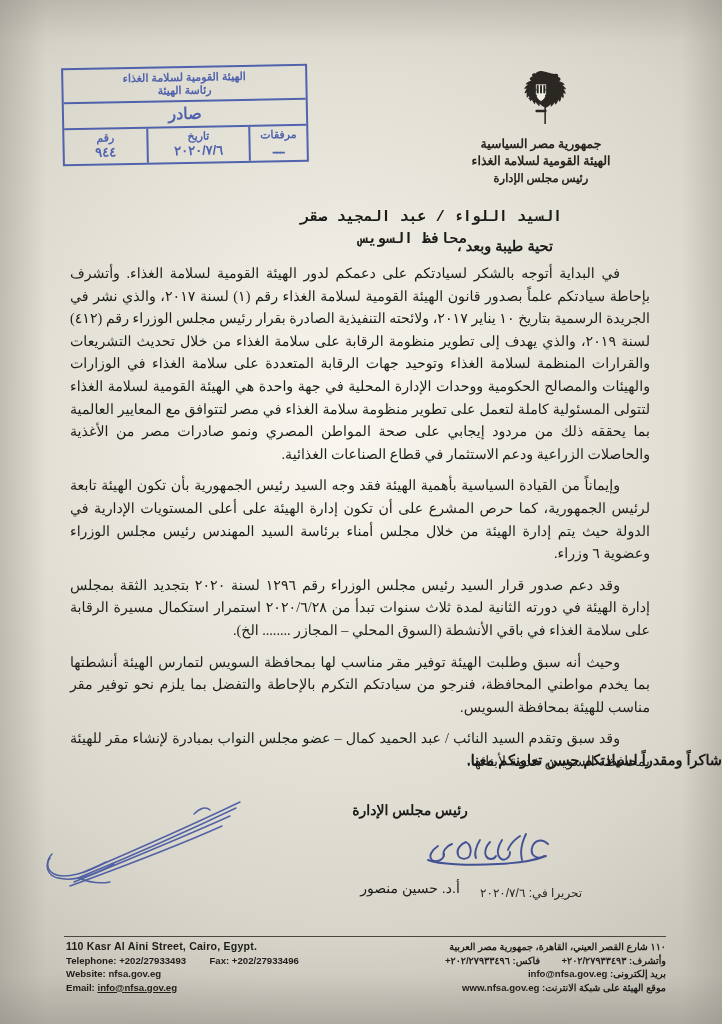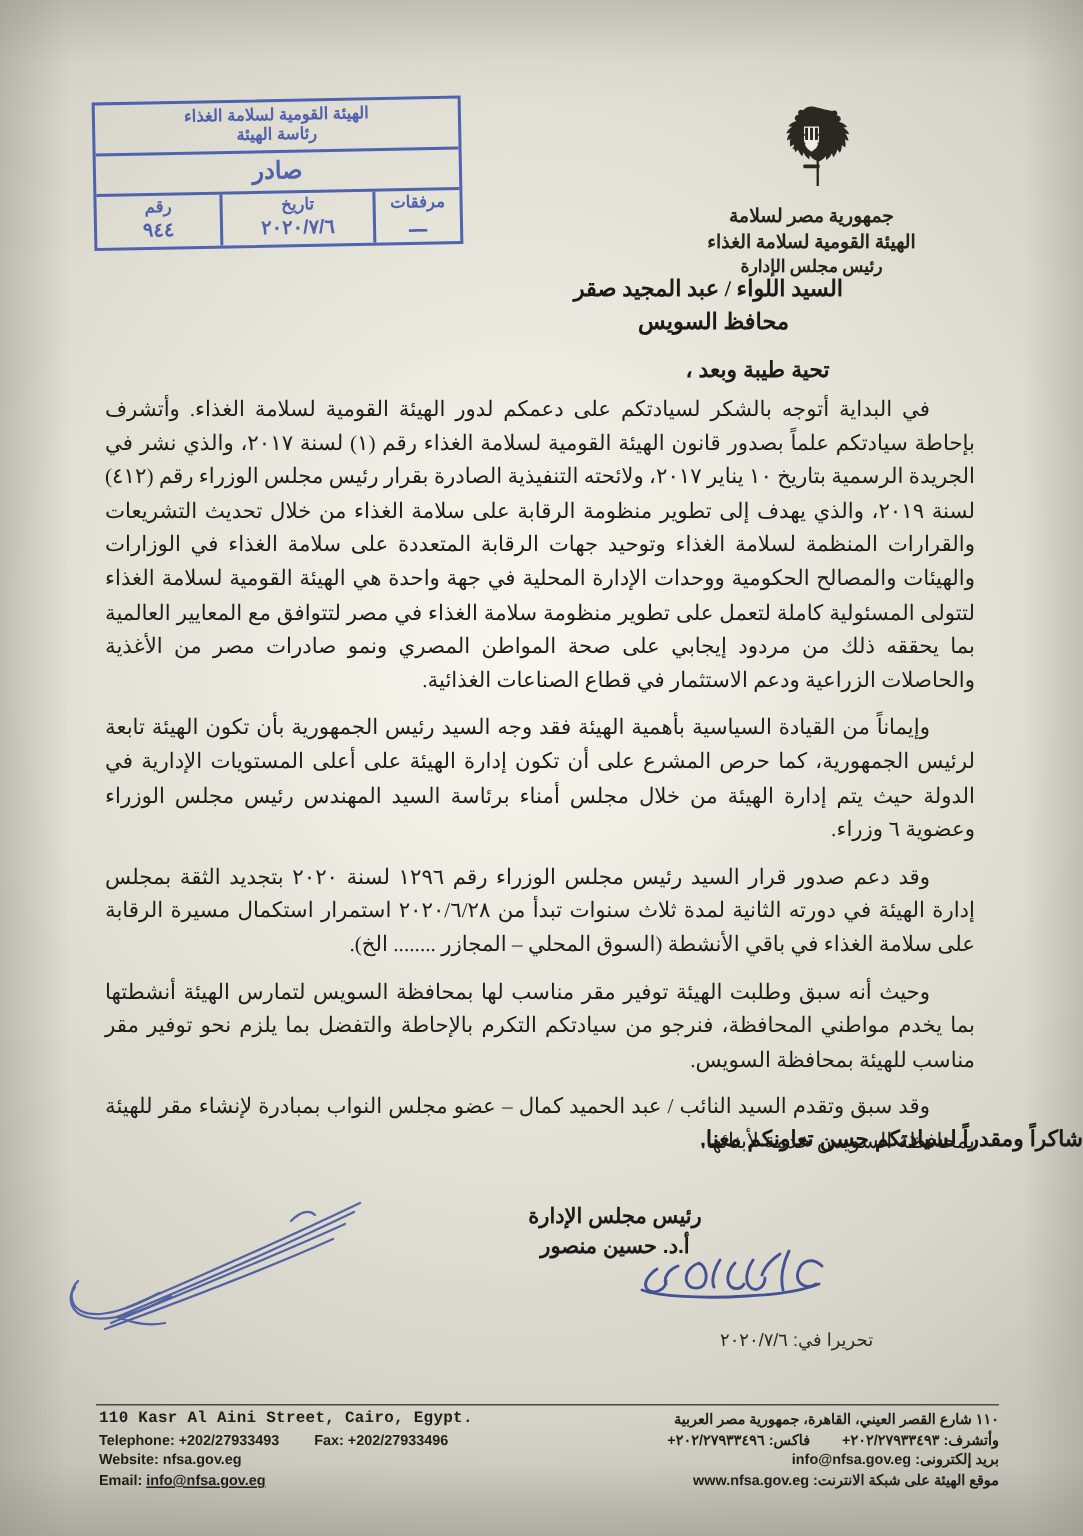--- a/index.html
+++ b/index.html
@@ -106,25 +106,25 @@
   .stamp-cell:last-child { border-left: none; }
   .stamp-cell.num { flex: 0 0 74px; }
   .stamp-cell.dat { flex: 0 0 92px; }
   .stamp-lbl { font-size: 11px; font-weight: 700; line-height: 13px; }
   .stamp-val { font-size: 13px; font-weight: 700; line-height: 15px; letter-spacing: 1px; }
   .stamp-val.dash { letter-spacing: 0; }
 
   
   .addressee {
     position: absolute;
-    top: 182px;
+    top: 207px;
     right: 160px;
-    text-align: right;
+    text-align: center;
     color: #1c1a18;
-    font-family: Liberation Serif, serif;
+    font-family: Liberation Mono, monospace;
   }
   .addr-name { font-size: 15px; font-weight: 700; line-height: 22px; }
   .addr-role { font-size: 15px; font-weight: 700; line-height: 22px; margin-right: 36px; }
   .greeting {
     position: absolute;
     top: 238px;
     right: 169px;
     font-family: "Liberation Sans", sans-serif;
     font-size: 14.5px;
     font-weight: 700;
@@ -166,21 +166,21 @@
   .signature {
     position: absolute;
     top: 800px;
     right: 222px;
     text-align: center;
     width: 180px;
     font-family: "Liberation Sans", sans-serif;
     color: #1c1a18;
   }
   .sig-role { font-size: 14px; font-weight: 700; line-height: 20px; }
-  .sig-name { font-size: 14px; font-weight: 700; line-height: 20px; }
+  .sig-name { font-size: 14px; font-weight: 400; line-height: 20px; margin-top: 58px; }
   .sig-scribble {
     position: absolute;
     top: 796px;
     left: 44px;
     width: 210px;
     height: 110px;
     pointer-events: none;
   }
   .sig-hand {
     position: absolute;
@@ -215,21 +215,21 @@
     left: 66px;
     direction: ltr;
     text-align: left;
     font-family: "Liberation Sans", sans-serif;
     font-size: 9.6px;
     line-height: 13.6px;
     color: #1f1d1a;
     font-weight: 600;
   }
   .footer-en .addr-line {
-    font-family: Liberation Mono, monospace;
+    font-family: Liberation Sans, sans-serif;
     font-weight: 700;
     font-size: 10.6px;
     letter-spacing: 0.2px;
   }
   .footer-en .mail { text-decoration: underline; }
   .footer-ar {
     position: absolute;
     top: 940px;
     right: 56px;
     text-align: right;
@@ -289,21 +289,21 @@
         <rect x="29" y="17.7" width="2" height="8.4"></rect>
         <rect x="32.4" y="17.7" width="2" height="8.4"></rect>
         <rect x="24.4" y="43" width="11.2" height="2.6" rx="0.6"></rect>
       </g>
       <g fill="none" stroke="#2b2824" stroke-width="0.9">
         <path d="M14 20c4 1.5 8 2.4 12 2.7M46 20c-4 1.5-8 2.4-12 2.7"></path>
         <path d="M15 26c3.6 1.4 7.2 2.2 10.8 2.5M45 26c-3.6 1.4-7.2 2.2-10.8 2.5"></path>
         <path d="M17 31.5c3 1.2 6 1.9 9 2.2M43 31.5c-3 1.2-6 1.9-9 2.2"></path>
       </g>
     </svg>
-    <div class="lh-line">جمهورية مصر لسلامة</div>
+    <div class="lh-line">جمهورية مصر السياسية</div>
     <div class="lh-line">الهيئة القومية لسلامة الغذاء</div>
     <div class="lh-line small">رئيس مجلس الإدارة</div>
   </div>
 
   <div class="addressee">
     <div class="addr-name">السيد اللواء / عبد المجيد صقر</div>
     <div class="addr-role">محافظ السويس</div>
   </div>
   <div class="greeting">تحية طيبة وبعد ،</div>
 

